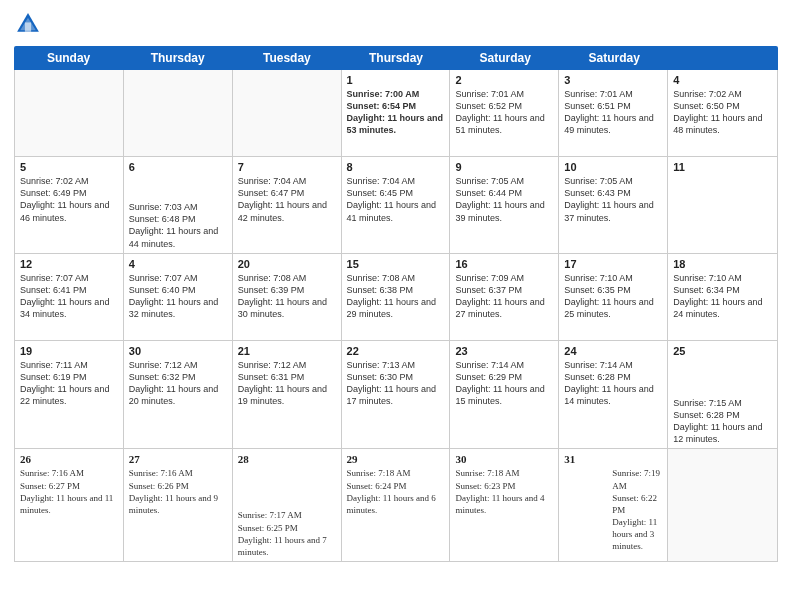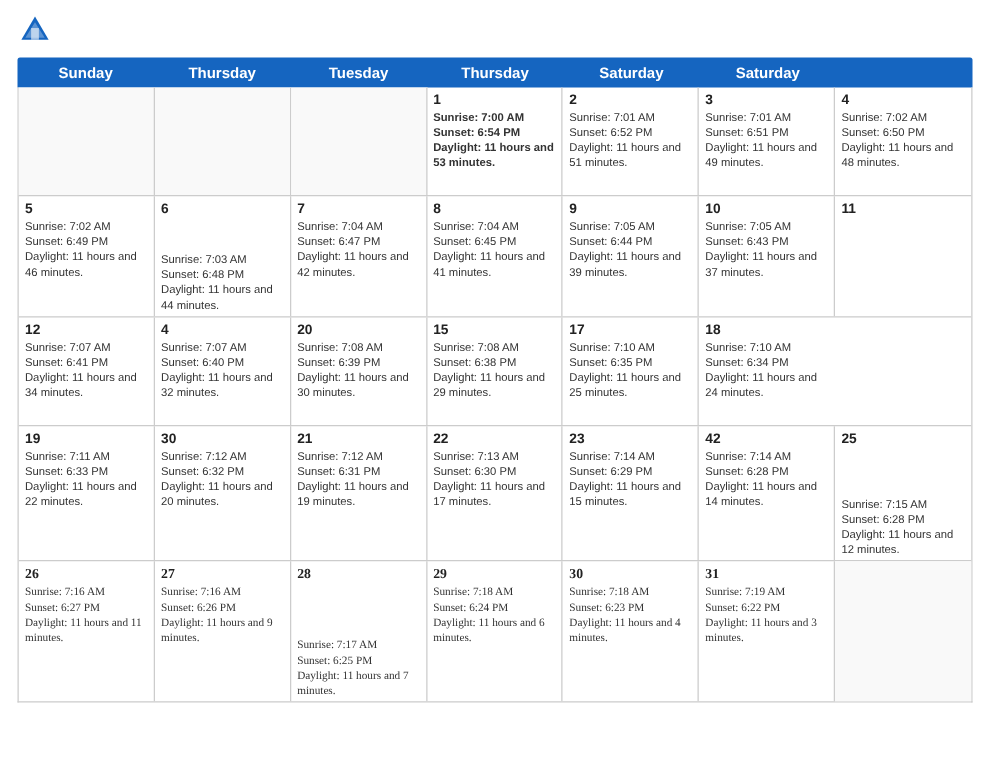--- a/index.html
+++ b/index.html
@@ -236,37 +236,43 @@
 Sunset: 6:39 PM
 Daylight: 11 hours and 30 minutes.</div>
           </div>
           <div class="cal-cell">
             <div class="day-number">15</div>
             <div class="cell-info" style="white-space: pre-line;">Sunrise: 7:08 AM
 Sunset: 6:38 PM
 Daylight: 11 hours and 29 minutes.</div>
           </div>
           <div class="cal-cell">
+            <div class="day-number">16</div>
+            <div class="cell-info" style="white-space: pre-line;">Sunrise: 7:09 AM
+Sunset: 6:37 PM
+Daylight: 11 hours and 27 minutes.</div>
+          </div>
+          <div class="cal-cell">
             <div class="day-number">17</div>
             <div class="cell-info" style="white-space: pre-line;">Sunrise: 7:10 AM
 Sunset: 6:35 PM
 Daylight: 11 hours and 25 minutes.</div>
           </div>
           <div class="cal-cell">
             <div class="day-number">18</div>
             <div class="cell-info" style="white-space: pre-line;">Sunrise: 7:10 AM
 Sunset: 6:34 PM
 Daylight: 11 hours and 24 minutes.</div>
           </div>
         </div>
         <div class="cal-row">
           <div class="cal-cell">
             <div class="day-number">19</div>
             <div class="cell-info" style="white-space: pre-line;">Sunrise: 7:11 AM
-Sunset: 6:33 PM
+Sunset: 6:19 PM
 Daylight: 11 hours and 22 minutes.</div>
           </div>
           <div class="cal-cell">
             <div class="day-number">30</div>
             <div class="cell-info" style="white-space: pre-line;">Sunrise: 7:12 AM
 Sunset: 6:32 PM
 Daylight: 11 hours and 20 minutes.</div>
           </div>
           <div class="cal-cell">
             <div class="day-number">21</div>
@@ -280,21 +286,21 @@
 Sunset: 6:30 PM
 Daylight: 11 hours and 17 minutes.</div>
           </div>
           <div class="cal-cell">
             <div class="day-number">23</div>
             <div class="cell-info" style="white-space: pre-line;">Sunrise: 7:14 AM
 Sunset: 6:29 PM
 Daylight: 11 hours and 15 minutes.</div>
           </div>
           <div class="cal-cell">
-            <div class="day-number">42</div>
+            <div class="day-number">24</div>
             <div class="cell-info" style="white-space: pre-line;">Sunrise: 7:14 AM
 Sunset: 6:28 PM
 Daylight: 11 hours and 14 minutes.</div>
           </div>
           <div class="cal-cell">
             <div class="day-number">25</div>
             <div class="cell-info" style="white-space: pre-line; margin-top: 40px;">Sunrise: 7:15 AM
 Sunset: 6:28 PM
 Daylight: 11 hours and 12 minutes.</div>
           </div>
@@ -325,21 +331,21 @@
 Daylight: 11 hours and 6 minutes.</div>
           </div>
           <div class="cal-cell">
             <div class="day-number">30</div>
             <div class="cell-info" style="white-space: pre-line;">Sunrise: 7:18 AM
 Sunset: 6:23 PM
 Daylight: 11 hours and 4 minutes.</div>
           </div>
           <div class="cal-cell">
             <div class="day-number">31</div>
-            <div class="cell-info" style="white-space: pre-line;">Sunrise: 7:19 AM
+            <div class="cell-info" style="white-space: pre-line; margin-left: 48px;">Sunrise: 7:19 AM
 Sunset: 6:22 PM
 Daylight: 11 hours and 3 minutes.</div>
           </div>
           <div class="cal-cell empty"></div>
         </div>
       </div>
   </div>
 </div>
 
 </body></html>

